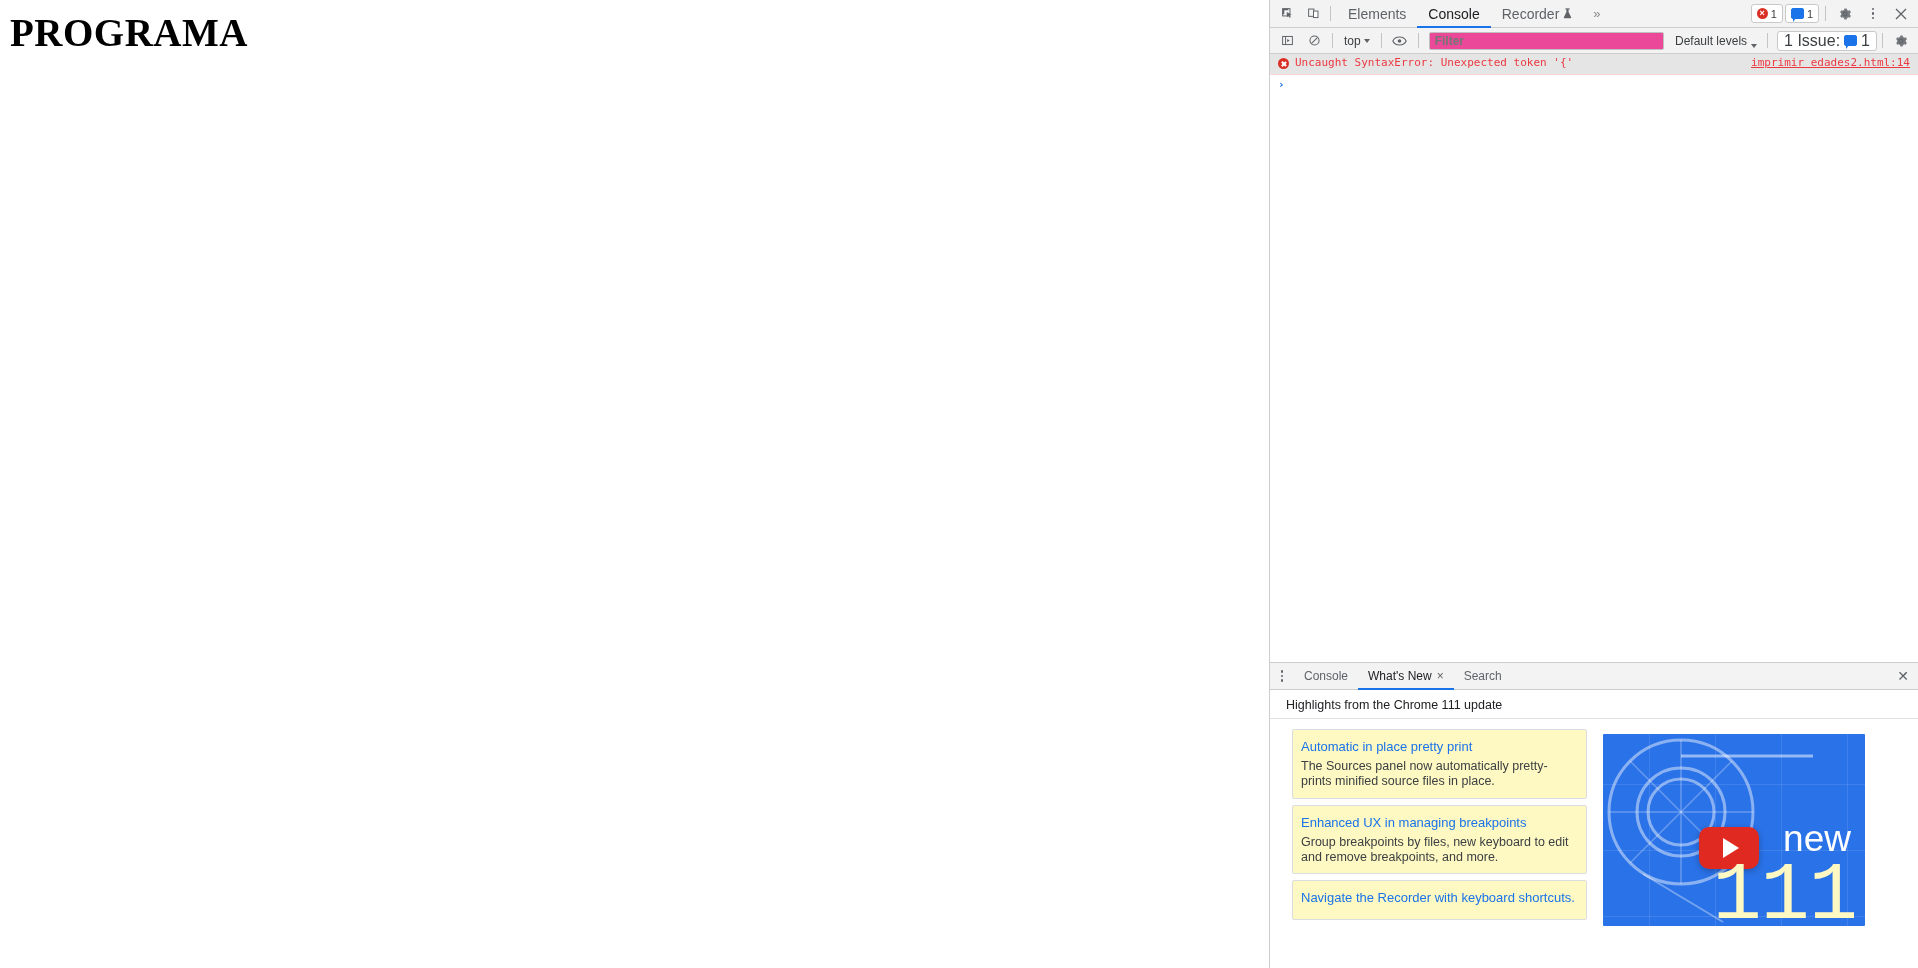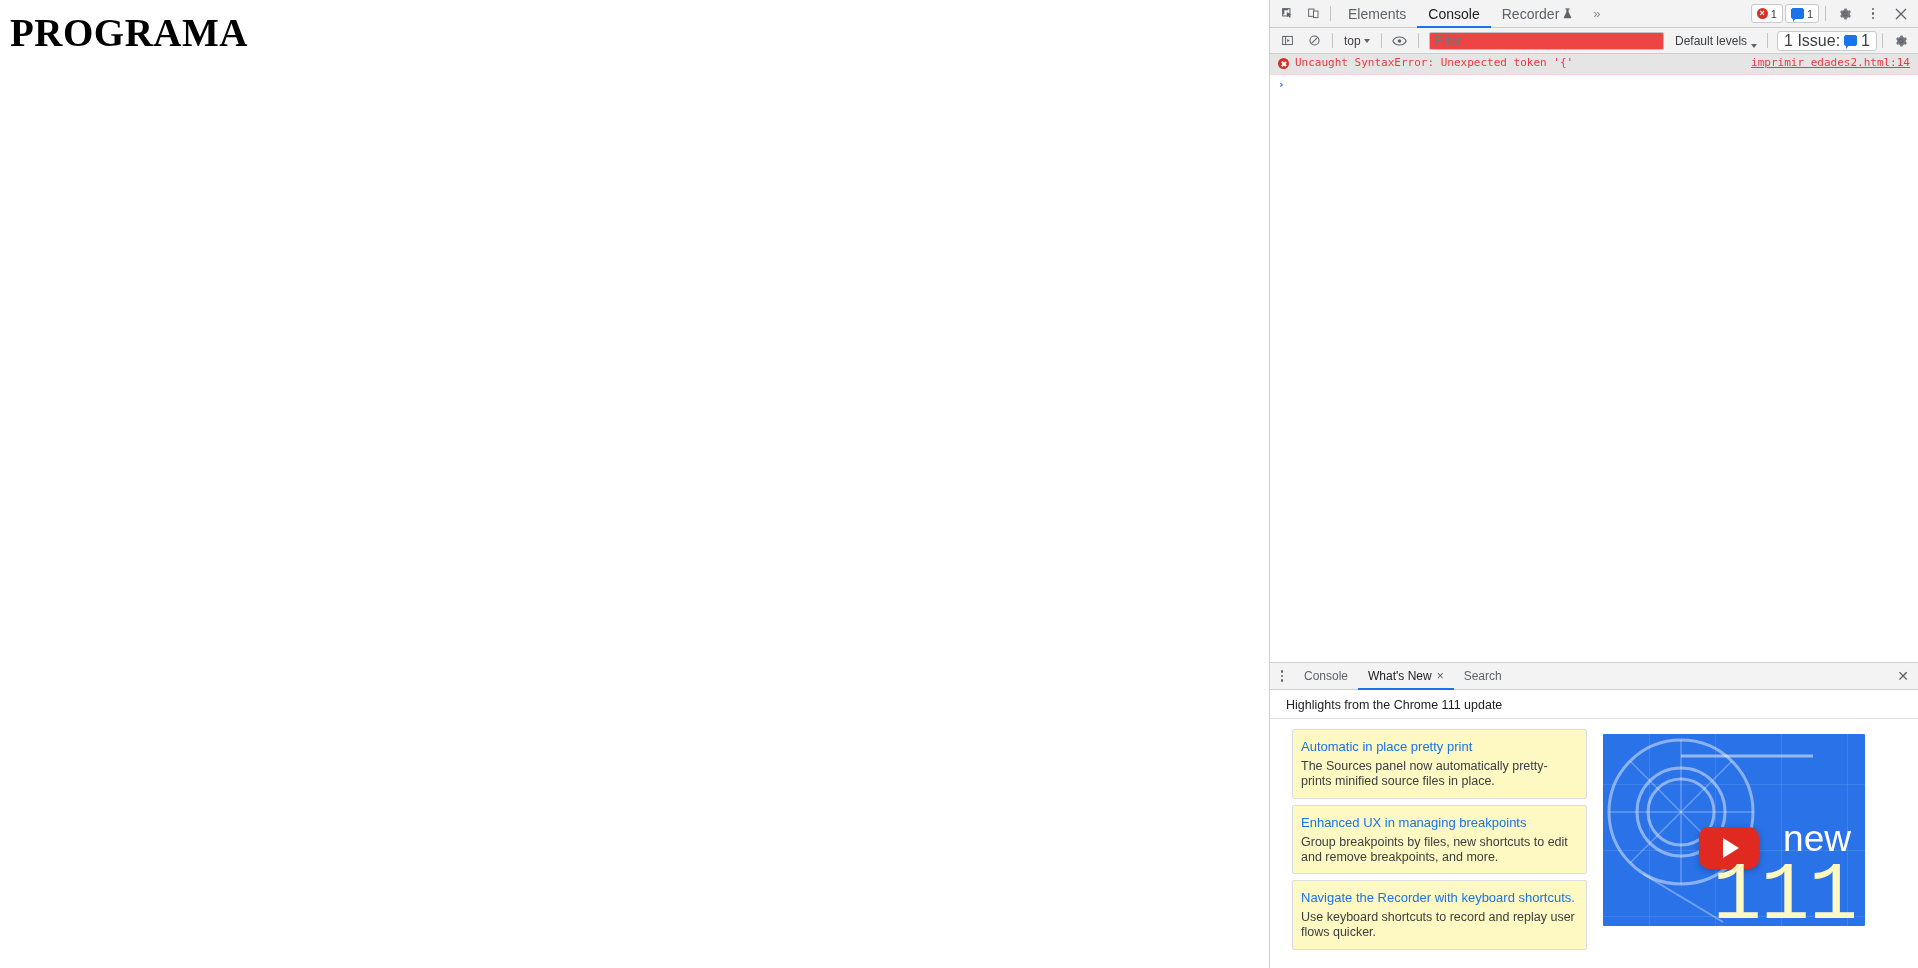--- a/index.html
+++ b/index.html
@@ -193,28 +193,29 @@
     border-left: 3.5px solid transparent;
     border-right: 3.5px solid transparent;
     border-top: 4px solid #5f6368;
   }
   .filter-input {
     flex: 1 1 auto;
     height: 18px;
     margin: 0 5px;
     border: 1px solid #c0c0c0;
     border-radius: 2px;
-    background: #ef4444;
+    background: #ec4899;
     font-family: "Liberation Sans", sans-serif;
     font-size: 12px;
     color: #202124;
     padding: 0 5px;
     box-sizing: border-box;
     outline: none;
     min-width: 40px;
+    font-weight: bold;
   }
   .filter-input::placeholder { color: #757575; }
   .levels-select {
     display: inline-flex;
     align-items: flex-end;
     gap: 4px;
     padding: 0 5px;
     font-size: 12px;
     color: #3c4043;
     cursor: pointer;
@@ -647,26 +648,25 @@
       <div class="whatsnew-body">
         <div class="wn-list">
 
           <div class="wn-card">
             <a class="wn-title">Automatic in place pretty print</a>
             <div class="wn-desc">The Sources panel now automatically pretty-prints minified source files in place.</div>
           </div>
 
           <div class="wn-card">
             <a class="wn-title">Enhanced UX in managing breakpoints</a>
-            <div class="wn-desc">Group breakpoints by files, new shortcuts to edit and remove breakpoints, and more.</div>
+            <div class="wn-desc">Group breakpoints by files, new keyboard to edit and remove breakpoints, and more.</div>
           </div>
 
           <div class="wn-card">
             <a class="wn-title">Navigate the Recorder with keyboard shortcuts.</a>
-            <div class="wn-desc">Use keyboard shortcuts to record and replay user flows quicker.</div>
           </div>
 
         </div>
 
         <div class="wn-banner-wrap">
           <div class="wn-banner">
             <div class="banner-grid"></div>
             <svg class="banner-svg" viewBox="0 0 262 192">
               <g fill="none" stroke="rgba(255,255,255,0.45)" stroke-width="3">
                 <circle cx="78" cy="78" r="72"></circle>

